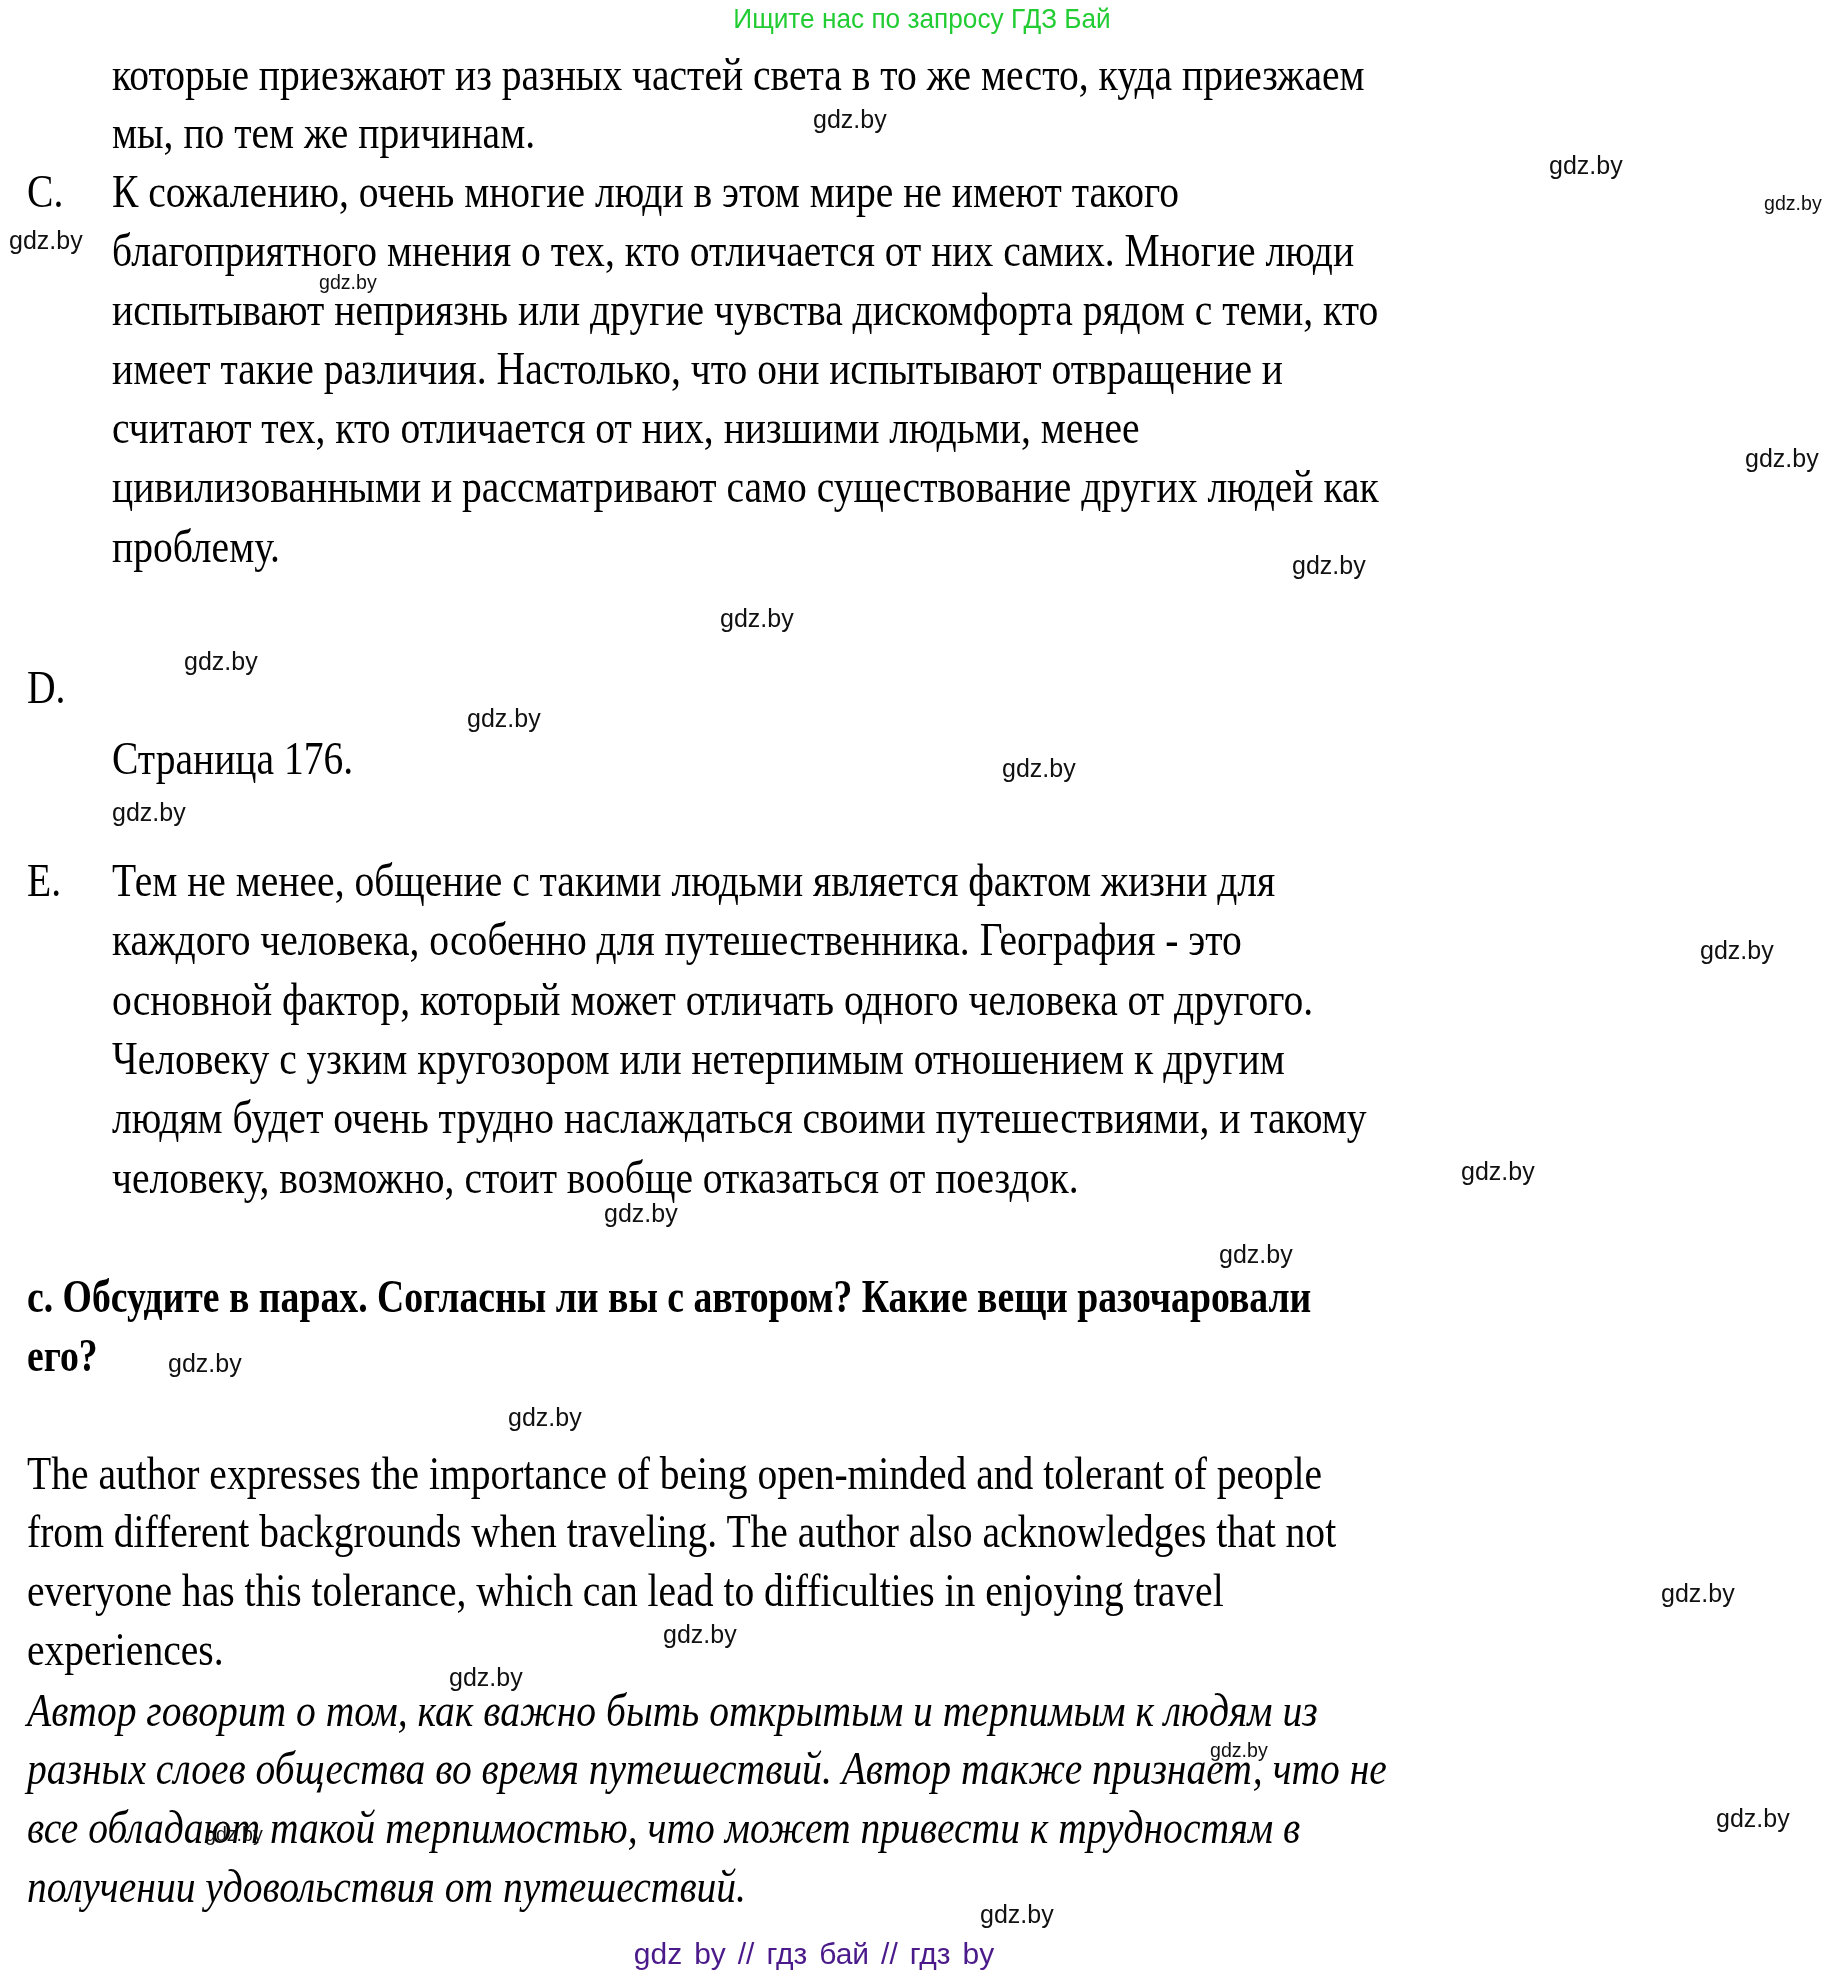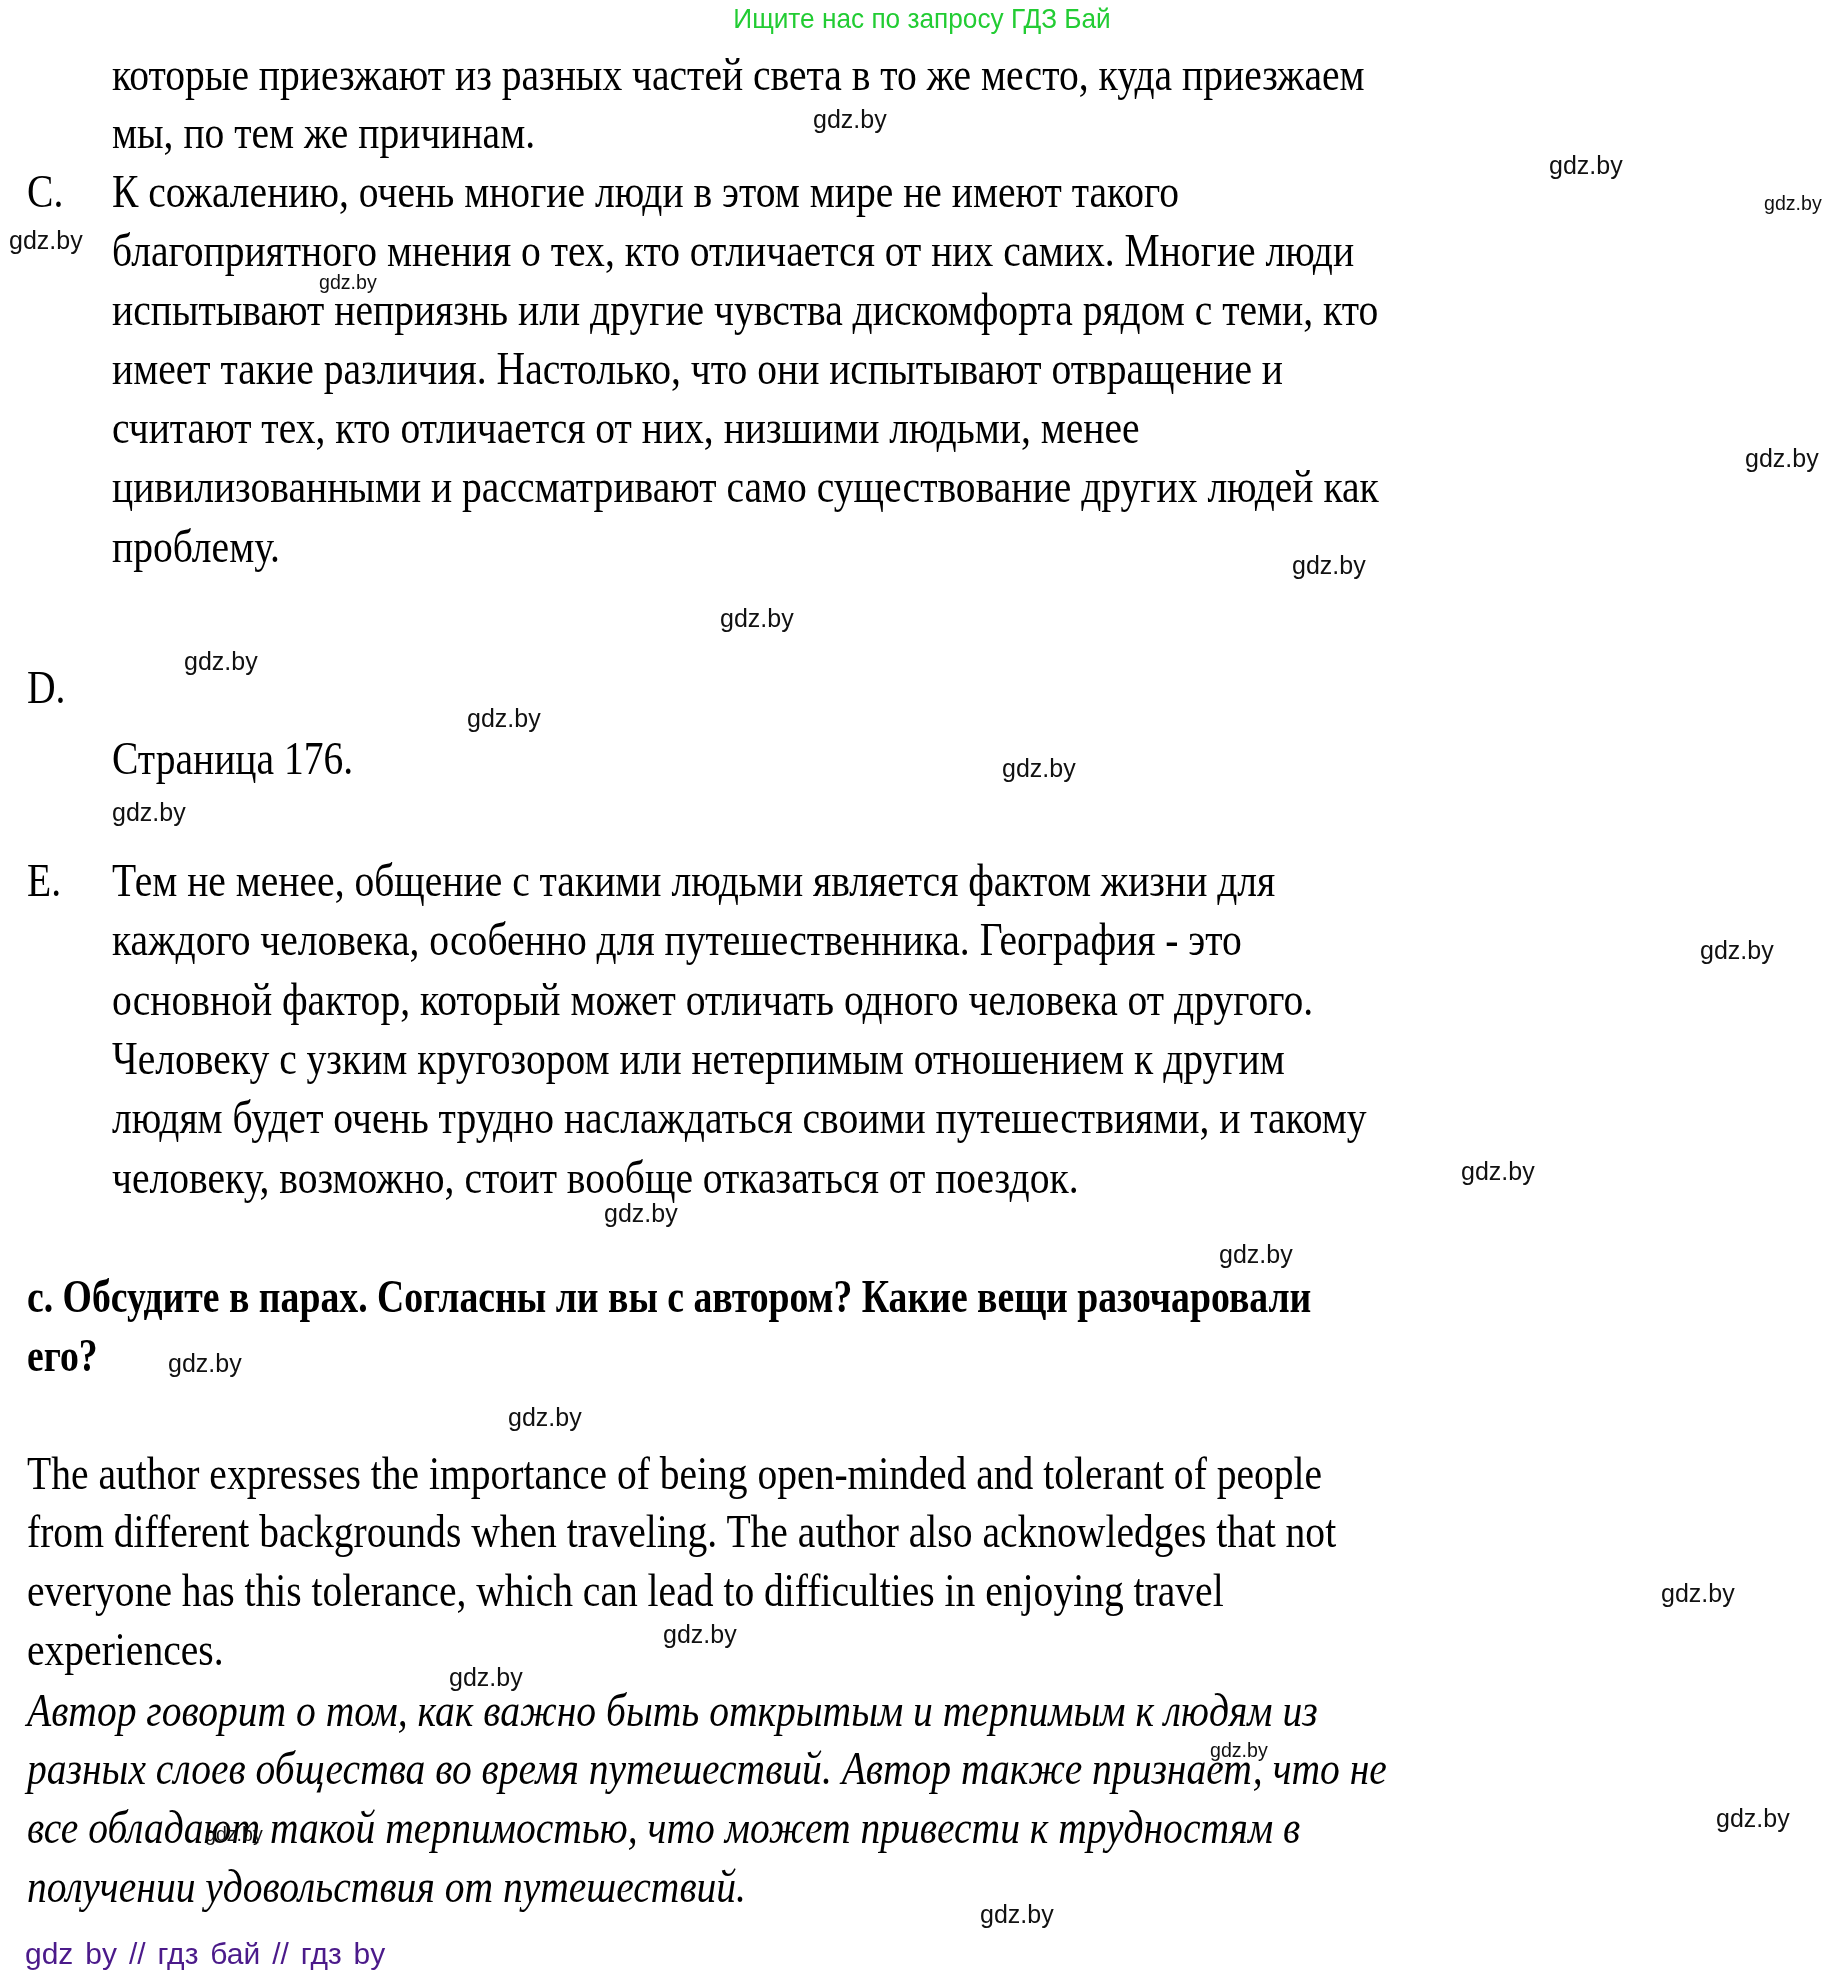--- a/index.html
+++ b/index.html
@@ -47,26 +47,26 @@
     font-size: 25px;
     line-height: 28.5px;
     color: #111111;
     white-space: nowrap;
   }
   .wm.small { font-size: 19.6px; line-height: 23px; }
   .footer {
     position: absolute;
     left: 0; top: 1934px;
     width: 1628px;
+    text-align: center;
     font-family: "Liberation Sans", "DejaVu Sans", sans-serif;
     font-size: 30px;
     line-height: 39px;
     color: #4b1a8a;
     word-spacing: 3.6px;
-    margin-left: 25px;
   }
 </style>
 </head>
 <body>
 
 <div class="top-banner">Ищите нас по запросу ГДЗ Бай</div>
 
 <div>
   <div class="line" style="left:112px; top:45px; transform:scaleX(0.86);">которые приезжают из разных частей света в то же место, куда приезжаем</div>
   <div class="line" style="left:112px; top:103px; transform:scaleX(0.86);">мы, по тем же причинам.</div>

